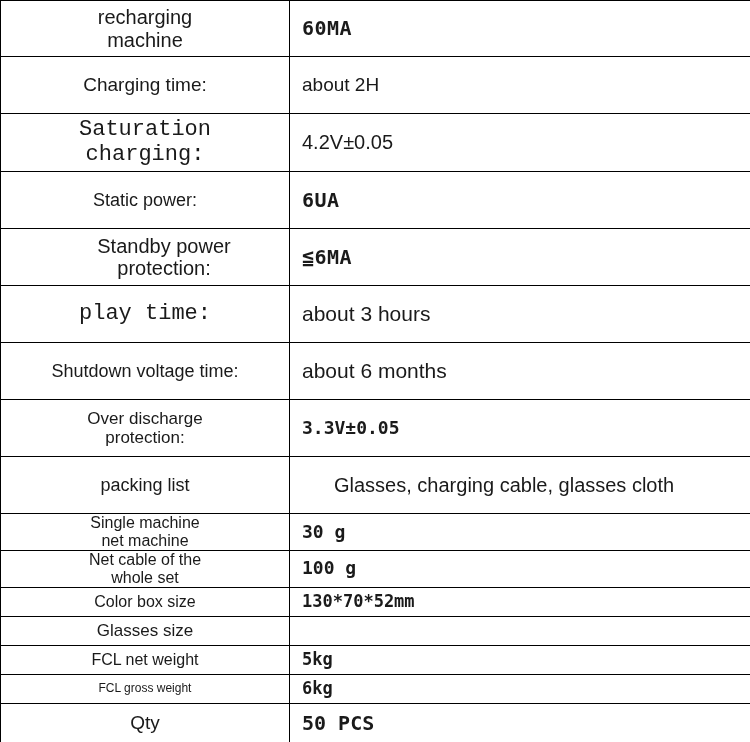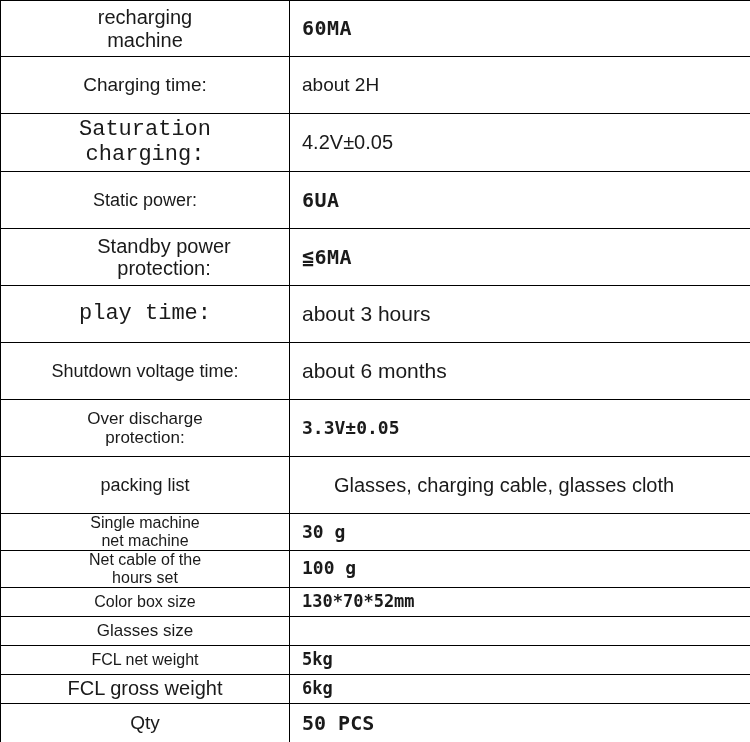--- a/index.html
+++ b/index.html
@@ -54,21 +54,21 @@
     padding: 0 0 0 12px;
     color: #1a1a1a;
   }
   
   .f-22 { font-size: 22px; font-family: Liberation Mono, monospace; }
   .f-20 { font-size: 20px; }
   .f-19 { font-size: 19px; }
   .f-18 { font-size: 18px; }
   .f-17 { font-size: 17px; }
   .f-16 { font-size: 20px; padding-left: 44px; }
-  .f-15 { font-size: 20px; }
+  .f-15 { font-size: 12px; }
   .f-14 { font-size: 16px; text-align: center; }
 
   
   .mono {
     font-family: "DejaVu Sans Mono", "Liberation Mono", monospace;
     font-weight: 700;
     letter-spacing: 0.5px;
   }
   .mono-light {
     font-family: "DejaVu Sans Mono", "Liberation Mono", monospace;
@@ -190,21 +190,21 @@
         </td>
         <td class="col-value">
           <span class="val f-18 mono-light">30 g</span>
         </td>
       </tr>
 
       <tr style="height:30px">
         <td class="col-label">
           <span class="lbl f-14">
             <span>Net cable of the</span><br>
-            <span>hours set</span>
+            <span>whole set</span>
           </span>
         </td>
         <td class="col-value">
           <span class="val f-18 mono-light">100 g</span>
         </td>
       </tr>
 
       <tr style="height:29px">
         <td class="col-label">
           <span class="lbl f-14">Color box size</span>

